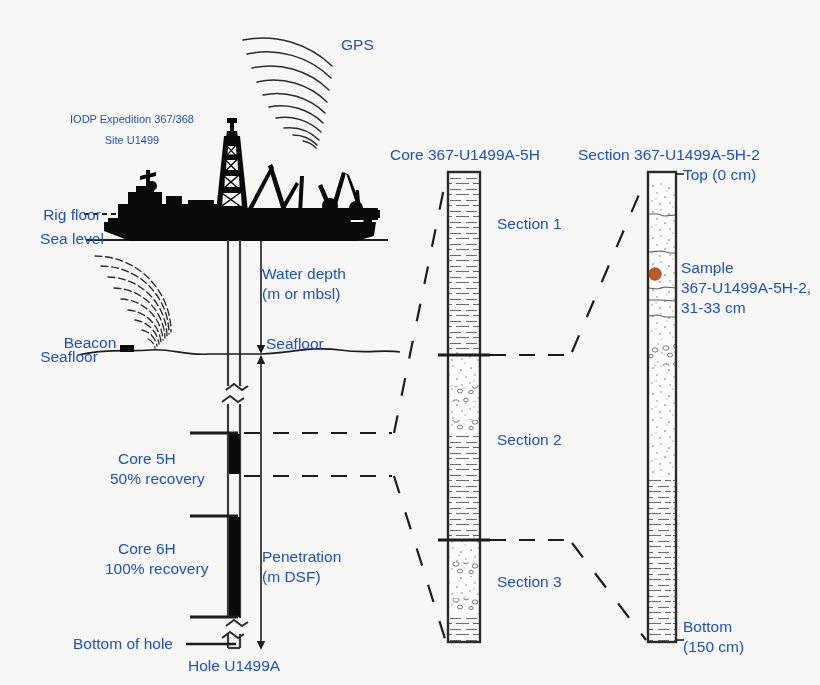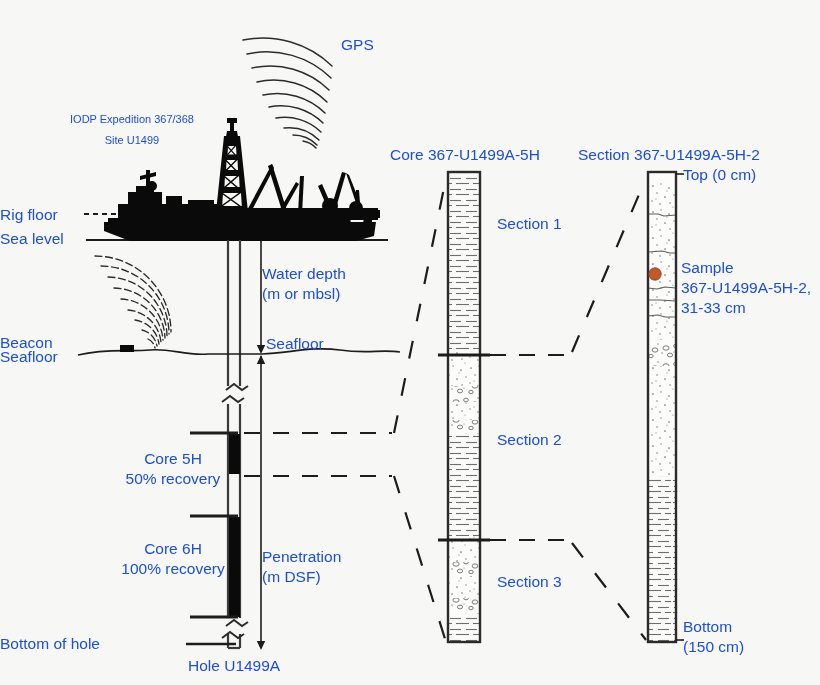--- a/index.html
+++ b/index.html
@@ -15,22 +15,22 @@
   svg.layer{position:absolute;left:0;top:0;width:820px;height:685px;overflow:visible;}
   .lbl{
     position:absolute;
     font-family:"Liberation Sans", sans-serif;
     color:#1d4ed8;
     white-space:pre;
     line-height:1.18;
     font-size:15.5px;
   }
   .lbl.big{font-size:11px;}
-  .lbl.center{text-align:center;}
-  .lbl.right{text-align:left;}
+  .lbl.center{}
+  .lbl.right{text-align:center;padding-left:32px;}
 </style>
 </head>
 <body>
 
 <div id="stage">
 
   <svg class="layer" viewBox="0 0 820 685">
     <defs>
 
       <pattern id="patClay" width="32" height="11" patternUnits="userSpaceOnUse">

